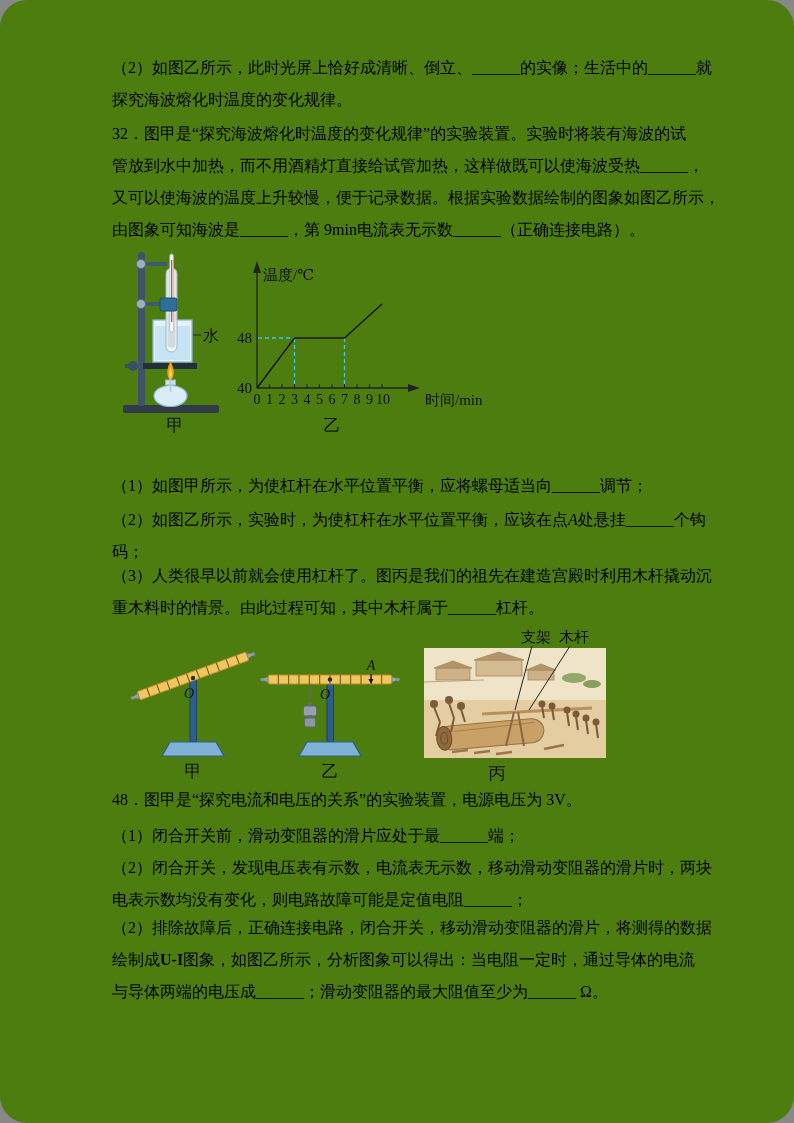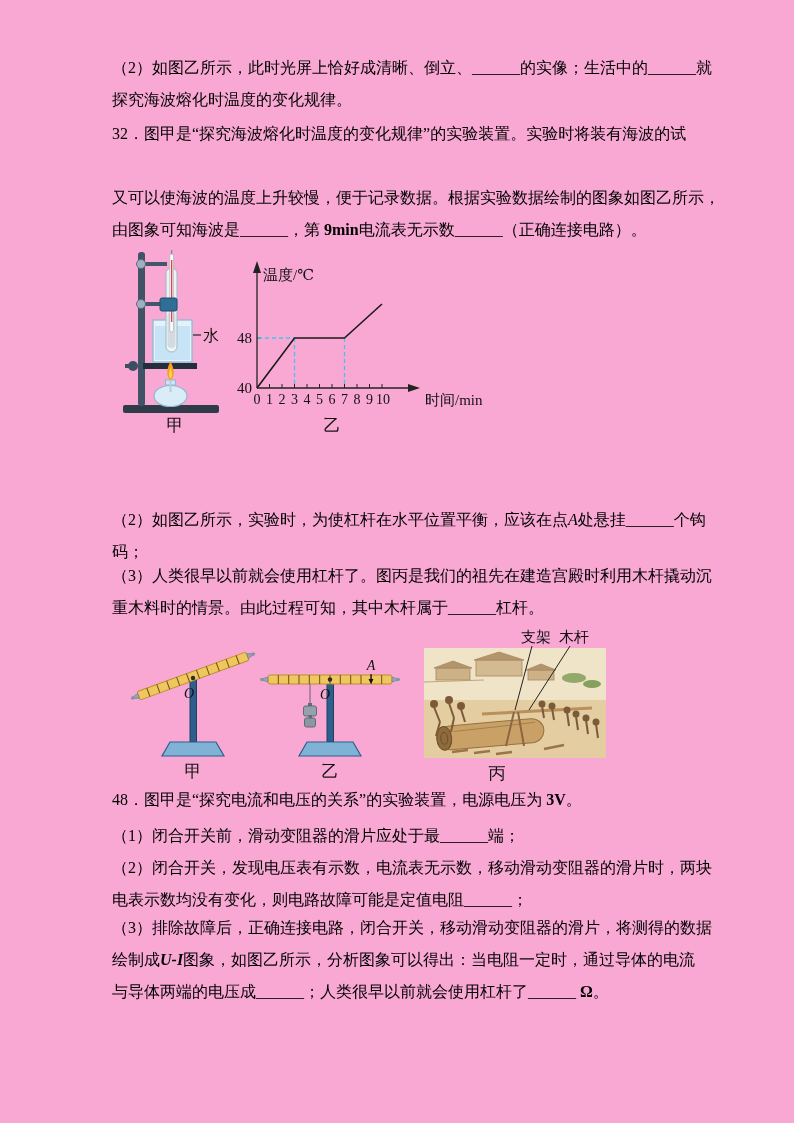--- a/index.html
+++ b/index.html
@@ -1,47 +1,48 @@
 <!DOCTYPE html>
 <html><head>
 <meta charset="utf-8">
 <style>
   html,body{margin:0;padding:0;background:#888;}
   .page{
     position:relative; width:794px; height:1123px; margin:0 auto;
-    background:#f9a8d4; overflow:hidden;
-    font-family:"Liberation Serif","DejaVu Serif",serif; color:#000;
+    background:#4d7c0f; overflow:hidden;
+    font-family:"Liberation Serif","DejaVu Serif",serif; color:#000;border-radius:27px;
   }
   .tl{
     position:absolute; left:112px; width:582px; height:32px;
     line-height:32px; font-size:16px; white-space:nowrap;
   }
-  .seg-b{font-weight:700;}
+  .seg-b{font-weight:400;}
   .seg-i{font-style:italic;}
-  .seg-bi{font-weight:700; font-style:italic;}
+  .seg-bi{font-weight:700; }
   .fig{position:absolute;}
   .fig svg{display:block;}
   svg text{
     font-family:"Liberation Serif","DejaVu Serif","DejaVu Sans",serif;
     fill:#111;
   }
   .lbl-cjk{font-size:16px;}
   .lbl-cjk-lg{font-size:17px;}
   .lbl-num{font-size:14px;}
   .lbl-italic{font-style:italic; font-size:14px;}
 </style>
 </head>
 <body>
 
 <div class="page">
 
   <div class="tl" style="top:52px"><span>（2）如图乙所示，此时光屏上恰好成清晰、倒立、</span><span>______</span><span>的实像；生活中的</span><span>______</span><span>就</span></div>
   <div class="tl" style="top:84px"><span>探究海波熔化时温度的变化规律。</span></div>
 
   <div class="tl" style="top:118px"><span>32．图甲是“探究海波熔化时温度的变化规律”的实验装置。实验时将装有海波的试</span></div>
+  <div class="tl" style="top:150px"><span>管放到水中加热，而不用酒精灯直接给试管加热，这样做既可以使海波受热</span><span>______</span><span>，</span></div>
   <div class="tl" style="top:182px"><span>又可以使海波的温度上升较慢，便于记录数据。根据实验数据绘制的图象如图乙所示，</span></div>
   <div class="tl" style="top:214px"><span>由图象可知海波是</span><span>______</span><span>，第 </span><span class="seg-b">9min</span><span>电流表无示数</span><span>______</span><span>（正确连接电路）。</span></div>
 
   <div class="fig" style="left:115px; top:246px; width:480px; height:190px">
     <svg width="480" height="190" viewBox="0 0 480 190">
 
       <g>
         <rect x="8" y="159" width="96" height="8" rx="2" fill="#2f3b49"></rect>
         <rect x="23" y="6" width="7" height="154" rx="3" fill="#3f5266"></rect>
 
@@ -114,20 +115,21 @@
           <text x="122" y="158" text-anchor="middle">8</text>
           <text x="134.5" y="158" text-anchor="middle">9</text>
           <text x="148" y="158" text-anchor="middle">10</text>
         </g>
         <text x="190" y="159" style="font-size:15px">时间/min</text>
         <text x="97" y="185" text-anchor="middle" class="lbl-cjk-lg">乙</text>
       </g>
     </svg>
   </div>
 
+  <div class="tl" style="top:470px"><span>（1）如图甲所示，为使杠杆在水平位置平衡，应将螺母适当向</span><span>______</span><span>调节；</span></div>
   <div class="tl" style="top:504px"><span>（2）如图乙所示，实验时，为使杠杆在水平位置平衡，应该在点</span><span class="seg-i">A</span><span>处悬挂</span><span>______</span><span>个钩</span></div>
   <div class="tl" style="top:536px"><span>码；</span></div>
   <div class="tl" style="top:560px"><span>（3）人类很早以前就会使用杠杆了。图丙是我们的祖先在建造宫殿时利用木杆撬动沉</span></div>
   <div class="tl" style="top:592px"><span>重木料时的情景。由此过程可知，其中木杆属于</span><span>______</span><span>杠杆。</span></div>
 
   <div class="fig" style="left:112px; top:624px; width:570px; height:160px">
     <svg width="570" height="160" viewBox="0 0 570 160">
 
       <g>
         <rect x="78" y="56" width="6.5" height="62" fill="#2e5e8c" stroke="#1c4161" stroke-width="1"></rect>
@@ -239,17 +241,17 @@
         <line x1="458" y1="22" x2="417" y2="86" stroke="#222" stroke-width="1"></line>
         <text x="385" y="155" text-anchor="middle" class="lbl-cjk-lg">丙</text>
       </g>
     </svg>
   </div>
 
   <div class="tl" style="top:784px"><span>48．图甲是“探究电流和电压的关系”的实验装置，电源电压为 </span><span class="seg-b">3V</span><span>。</span></div>
   <div class="tl" style="top:820px"><span>（1）闭合开关前，滑动变阻器的滑片应处于最</span><span>______</span><span>端；</span></div>
   <div class="tl" style="top:852px"><span>（2）闭合开关，发现电压表有示数，电流表无示数，移动滑动变阻器的滑片时，两块</span></div>
   <div class="tl" style="top:884px"><span>电表示数均没有变化，则电路故障可能是定值电阻</span><span>______</span><span>；</span></div>
-  <div class="tl" style="top:912px"><span>（3）排除故障后，正确连接电路，闭合开关，移动滑动变阻器的滑片，将测得的数据</span></div>
+  <div class="tl" style="top:912px"><span>（2）排除故障后，正确连接电路，闭合开关，移动滑动变阻器的滑片，将测得的数据</span></div>
   <div class="tl" style="top:944px"><span>绘制成</span><span class="seg-bi">U-I</span><span>图象，如图乙所示，分析图象可以得出：当电阻一定时，通过导体的电流</span></div>
-  <div class="tl" style="top:976px"><span>与导体两端的电压成</span><span>______</span><span>；人类很早以前就会使用杠杆了</span><span>______</span><span> </span><span class="seg-b">Ω</span><span>。</span></div>
+  <div class="tl" style="top:976px"><span>与导体两端的电压成</span><span>______</span><span>；滑动变阻器的最大阻值至少为</span><span>______</span><span> </span><span class="seg-b">Ω</span><span>。</span></div>
 
 </div>
 
 </body></html>

